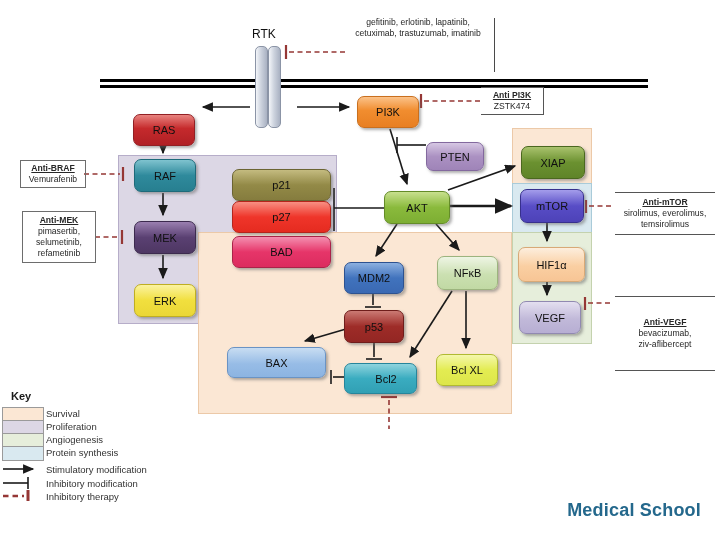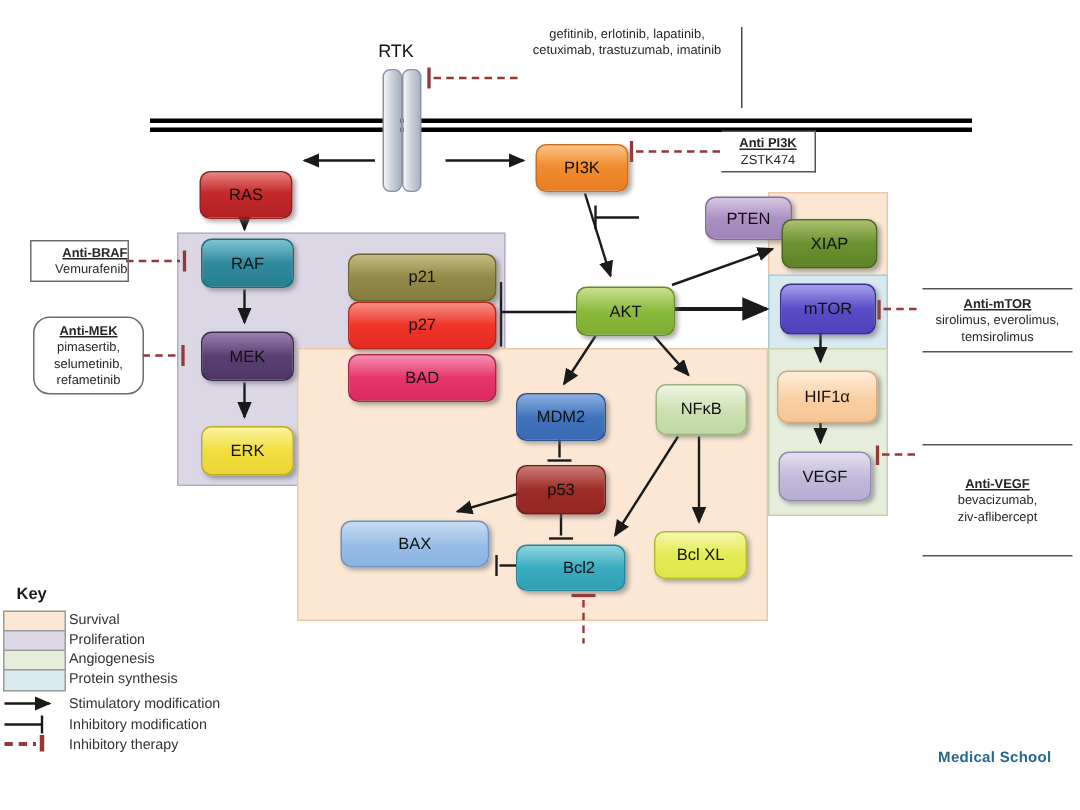--- a/index.html
+++ b/index.html
@@ -42,21 +42,21 @@
   .boxed{border:1px solid #6d6d6d;}
   .tb{border-top:1px solid #555;border-bottom:1px solid #555;}
   .trb{border-top:1px solid #555;border-right:1px solid #555;border-bottom:1px solid #555;}
   .vline{position:absolute;width:1px;background:#4a4a4a;z-index:8;}
   .rtk-cap{position:absolute;left:246px;top:27px;width:36px;text-align:center;
            font-size:12px;z-index:8;color:#101010;}
   .keytitle{position:absolute;left:11px;top:390px;font-size:11px;font-weight:bold;z-index:8;}
   .sw{position:absolute;left:2px;width:40px;height:13px;border:1px solid #9a9a9a;z-index:8;}
   .sw0{background:#fbe7d4;} .sw1{background:#dcd7e5;} .sw2{background:#e6eedb;} .sw3{background:#d9e9f0;}
   .klabel{position:absolute;left:46px;font-size:9.5px;color:#333;z-index:8;height:13px;line-height:13px;}
-  .brand{position:absolute;right:19px;top:500px;font-size:10px;font-weight:bold;
+  .brand{position:absolute;right:19px;top:500px;font-size:18px;font-weight:bold;
          color:#24688c;z-index:8;letter-spacing:.2px;}
 </style>
 </head>
 <body>
 
 <div id="slide">
 
   <div class="region rg-prolif" style="left:118px;top:155px;width:217px;height:167px;"></div>
   <div class="region rg-surv" style="left:198px;top:232px;width:312px;height:180px;"></div>
   <div class="region rg-surv" style="left:512px;top:128px;width:78px;height:55px;"></div>
@@ -123,21 +123,21 @@
       <line x1="588" y1="303" x2="612" y2="303" stroke-width="1.6" stroke-dasharray="5,3.5"></line>
       <line x1="381" y1="397" x2="397" y2="397" stroke-width="2.2"></line>
       <line x1="389" y1="400" x2="389" y2="429" stroke-width="1.6" stroke-dasharray="5,3.5"></line>
       <line x1="3" y1="496" x2="24" y2="496" stroke-width="2.6" stroke-dasharray="5.5,4"></line>
       <line x1="28" y1="490" x2="28" y2="501" stroke-width="3"></line>
     </g>
   </svg>
 
   <div class="node n-ras" style="left:133px;top:98px;width:60px;height:30px;margin-top:16px;">RAS</div>
   <div class="node n-pi3k" style="left:357px;top:96px;width:60px;height:30px;">PI3K</div>
-  <div class="node n-pten" style="left:426px;top:131px;width:56px;height:27px;margin-left:44px;">PTEN</div>
+  <div class="node n-pten" style="left:426px;top:142px;width:56px;height:27px;">PTEN</div>
   <div class="node n-raf" style="left:134px;top:159px;width:60px;height:31px;">RAF</div>
   <div class="node n-mek" style="left:134px;top:221px;width:60px;height:31px;">MEK</div>
   <div class="node n-erk" style="left:134px;top:284px;width:60px;height:31px;">ERK</div>
   <div class="node n-p21" style="left:232px;top:169px;width:97px;height:30px;">p21</div>
   <div class="node n-p27" style="left:232px;top:201px;width:97px;height:30px;">p27</div>
   <div class="node n-bad" style="left:232px;top:236px;width:97px;height:30px;">BAD</div>
   <div class="node n-akt" style="left:384px;top:191px;width:64px;height:31px;">AKT</div>
   <div class="node n-xiap" style="left:521px;top:146px;width:62px;height:31px;">XIAP</div>
   <div class="node n-mtor" style="left:520px;top:189px;width:62px;height:32px;">mTOR</div>
   <div class="node n-hif1a" style="left:518px;top:247px;width:65px;height:33px;">HIF1α</div>
@@ -153,26 +153,26 @@
     <div>gefitinib, erlotinib, lapatinib,</div>
     <div>cetuximab, trastuzumab, imatinib</div>
   </div>
   <div class="vline" style="left:494px;top:18px;height:54px;"></div>
 
   <div class="tlabel trb" style="left:481px;top:87px;width:62px;padding:2px 0;">
     <div class="tt u">Anti PI3K</div>
     <div>ZSTK474</div>
   </div>
 
-  <div class="tlabel boxed" style="left:20px;top:160px;width:64px;padding:2px 0;text-align:right;">
+  <div class="tlabel boxed" style="left:20px;top:160px;width:64px;padding:2px 0;">
     <div class="tt u">Anti-BRAF</div>
     <div>Vemurafenib</div>
   </div>
 
-  <div class="tlabel boxed" style="left:22px;top:211px;width:72px;padding:3px 0;border-radius:11px;">
+  <div class="tlabel boxed" style="left:22px;top:211px;width:72px;padding:3px 0;">
     <div class="tt u">Anti-MEK</div>
     <div>pimasertib,</div>
     <div>selumetinib,</div>
     <div>refametinib</div>
   </div>
 
   <div class="tlabel tb" style="left:615px;top:192px;width:100px;padding:4px 0;">
     <div class="tt u">Anti-mTOR</div>
     <div>sirolimus, everolimus,</div>
     <div>temsirolimus</div>

